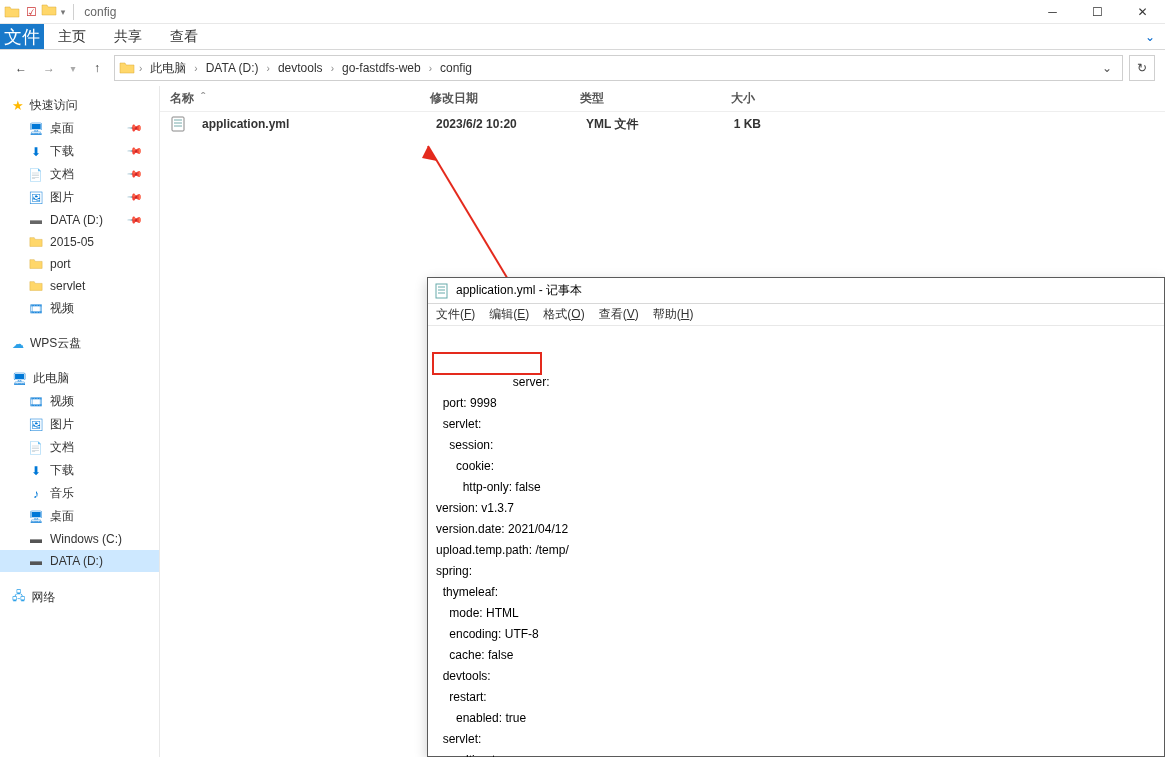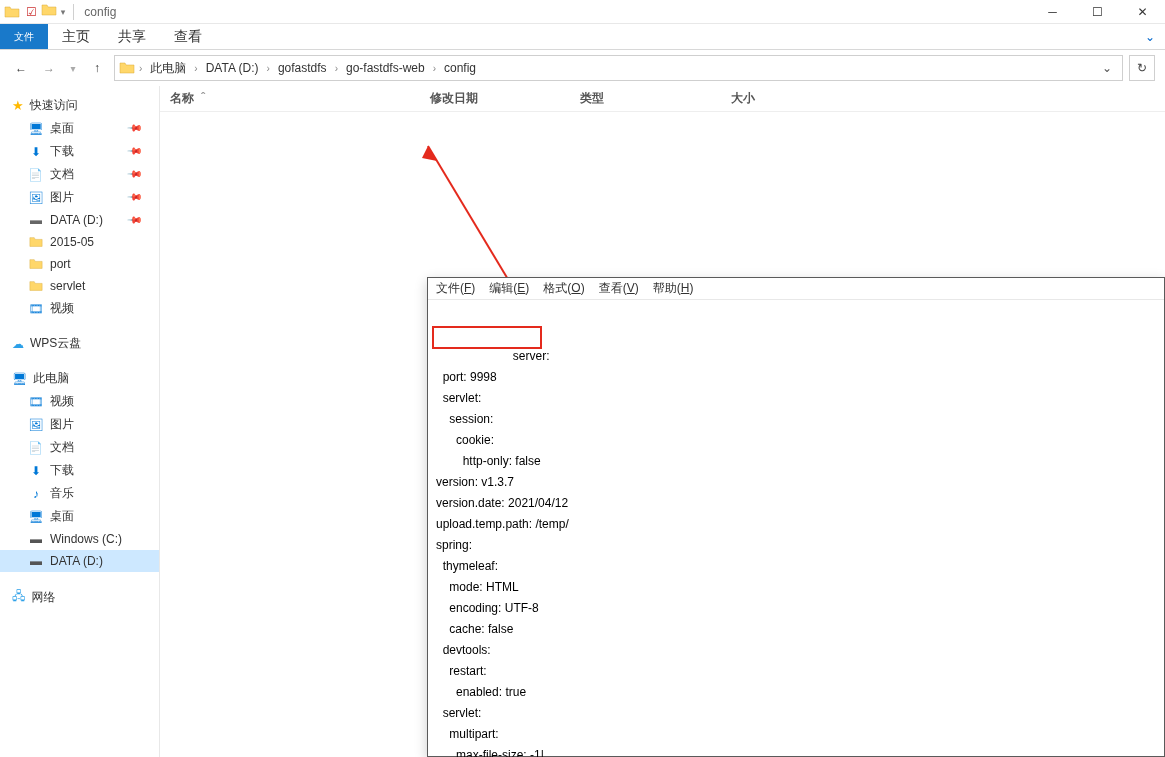--- a/index.html
+++ b/index.html
@@ -9,21 +9,21 @@
 .titlebar { height: 24px; display: flex; align-items: center; padding-left: 4px; background: #fff; border-bottom: 1px solid #e8e8e8; }
 .titlebar .folder-ico { width: 16px; height: 16px; display: inline-block; margin-right: 2px; }
 .titlebar .qat { display: flex; align-items: center; gap: 4px; padding: 0 4px; }
 .titlebar .sep { width: 1px; height: 16px; background: #d0d0d0; margin: 0 4px; }
 .titlebar .title { color: #666; margin-left: 6px; }
 .titlebar .controls { margin-left: auto; display: flex; }
 .titlebar .controls .btn { width: 45px; height: 24px; display: flex; align-items: center; justify-content: center; color: #333; }
 
 
 .ribbon { height: 26px; display: flex; align-items: stretch; border-bottom: 1px solid #d8d8d8; background: #fff; }
-.ribbon .file-tab { background: #1979ca; color: #fff; padding: 0 14px; display: flex; align-items: center; font-size: 10px; }
+.ribbon .file-tab { background: #1979ca; color: #fff; padding: 0 4px; display: flex; align-items: center; font-size: 18px; }
 .ribbon .tab { padding: 0 14px; display: flex; align-items: center; color: #333; font-size: 14px; cursor: default; }
 
 
 .navbar { height: 36px; display: flex; align-items: center; padding: 4px 10px; gap: 6px; }
 .nav-arrow { width: 22px; height: 22px; display: flex; align-items: center; justify-content: center; color: #888; }
 .nav-arrow.enabled { color: #333; }
 .nav-arrow.small { width: 14px; font-size: 10px; color: #aaa; }
 .addr { flex: 1; height: 26px; border: 1px solid #cfcfcf; display: flex; align-items: center; padding: 0 4px; gap: 2px; overflow: hidden; }
 .addr .fldr { width: 16px; height: 16px; }
 .addr .crumb { display: flex; align-items: center; padding: 0 4px; color: #333; white-space: nowrap; }
@@ -120,21 +120,21 @@
     <span class="fldr">
       <svg viewBox="0 0 16 16" width="16" height="16">
           <path class="folder-svg" d="M1 3h5l1 2h8v8H1z"></path>
         </svg>
     </span>
     <span class="sep-ch">›</span>
     <span class="crumb">此电脑</span>
     <span class="sep-ch">›</span>
     <span class="crumb">DATA (D:)</span>
     <span class="sep-ch">›</span>
-    <span class="crumb">gofastdfs</span>
+    <span class="crumb">devtools</span>
     <span class="sep-ch">›</span>
     <span class="crumb">go-fastdfs-web</span>
     <span class="sep-ch">›</span>
     <span class="crumb">config</span>
     <span class="spacer"></span>
     <span class="dd">⌄</span>
   </div>
   <div class="refresh">↻</div>
 </div>
 
@@ -252,27 +252,48 @@
     </div>
   </div>
 
   <div class="content">
     <div class="col-headers">
       <div class="col name"><span>名称</span><span class="sort">ˆ</span></div>
       <div class="col date">修改日期</div>
       <div class="col type">类型</div>
       <div class="col size">大小</div>
     </div>
+    <div class="file-row">
+      <span class="ico"><svg viewBox="0 0 16 16" width="16" height="16">
+            <rect class="file-svg" x="2" y="1" width="12" height="14" rx="1"></rect>
+            <line x1="4" y1="4" x2="12" y2="4" stroke="#7aa"></line>
+            <line x1="4" y1="7" x2="12" y2="7" stroke="#7aa"></line>
+            <line x1="4" y1="10" x2="12" y2="10" stroke="#7aa"></line>
+          </svg></span>
+      <div class="col name" style="width:234px">application.yml</div>
+      <div class="col date">2023/6/2 10:20</div>
+      <div class="col type">YML 文件</div>
+      <div class="col size">1 KB</div>
+    </div>
 
     <svg class="red-arrow" width="260" height="250">
       <line x1="230" y1="230" x2="98" y2="10" stroke="#e42a1d" stroke-width="2"></line>
       <polygon points="98,10 107,25 92,22" fill="#e42a1d"></polygon>
     </svg>
 
     <div class="notepad" style="left:267px; top:191px;">
+      <div class="np-title">
+        <span class="ico"><svg viewBox="0 0 16 16" width="16" height="16">
+              <rect x="2" y="1" width="11" height="14" fill="#fff" stroke="#6aa"></rect>
+              <line x1="4" y1="4" x2="11" y2="4" stroke="#6aa"></line>
+              <line x1="4" y1="7" x2="11" y2="7" stroke="#6aa"></line>
+              <line x1="4" y1="10" x2="11" y2="10" stroke="#6aa"></line>
+            </svg></span>
+        <span>application.yml - 记事本</span>
+      </div>
       <div class="np-menu">
         <span class="mi">文件(<span class="ul">F</span>)</span>
         <span class="mi">编辑(<span class="ul">E</span>)</span>
         <span class="mi">格式(<span class="ul">O</span>)</span>
         <span class="mi">查看(<span class="ul">V</span>)</span>
         <span class="mi">帮助(<span class="ul">H</span>)</span>
       </div>
       <div class="np-body">
         <div class="highlight"></div>
         <span>server:

